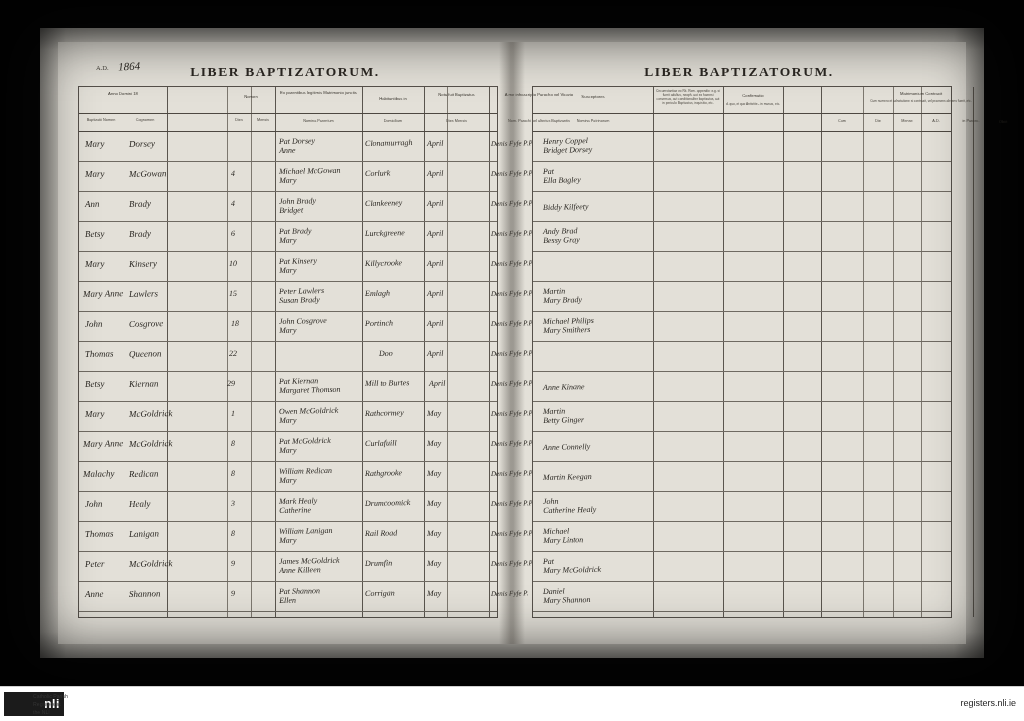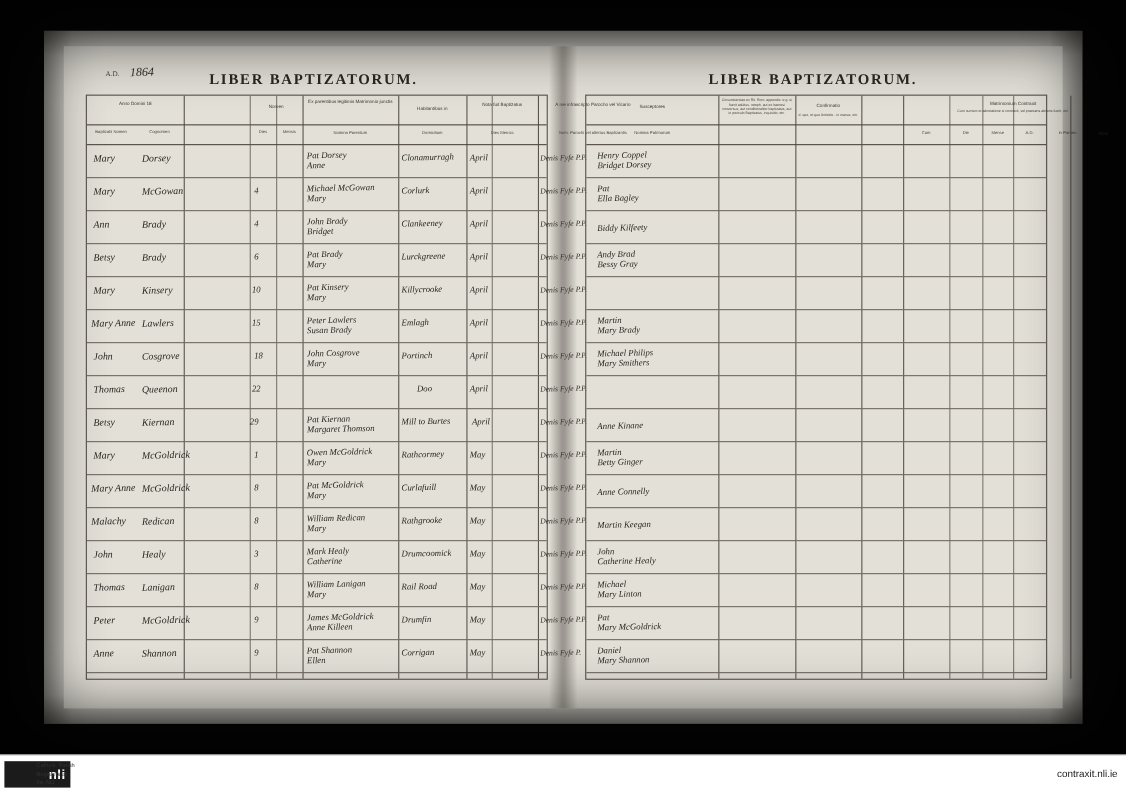--- a/index.html
+++ b/index.html
@@ -512,16 +512,16 @@
 
       </div>
     </div>
   </div>
 
   <div id="footer">
     <div id="nli-logo">nli</div>
     <div id="nli-text">Catholic Parish
 Registers at
 the NLI</div>
-    <div id="registers-url">contraxit.nli.ie</div>
+    <div id="registers-url">registers.nli.ie</div>
   </div>
 
 </div>
 
 </body></html>

